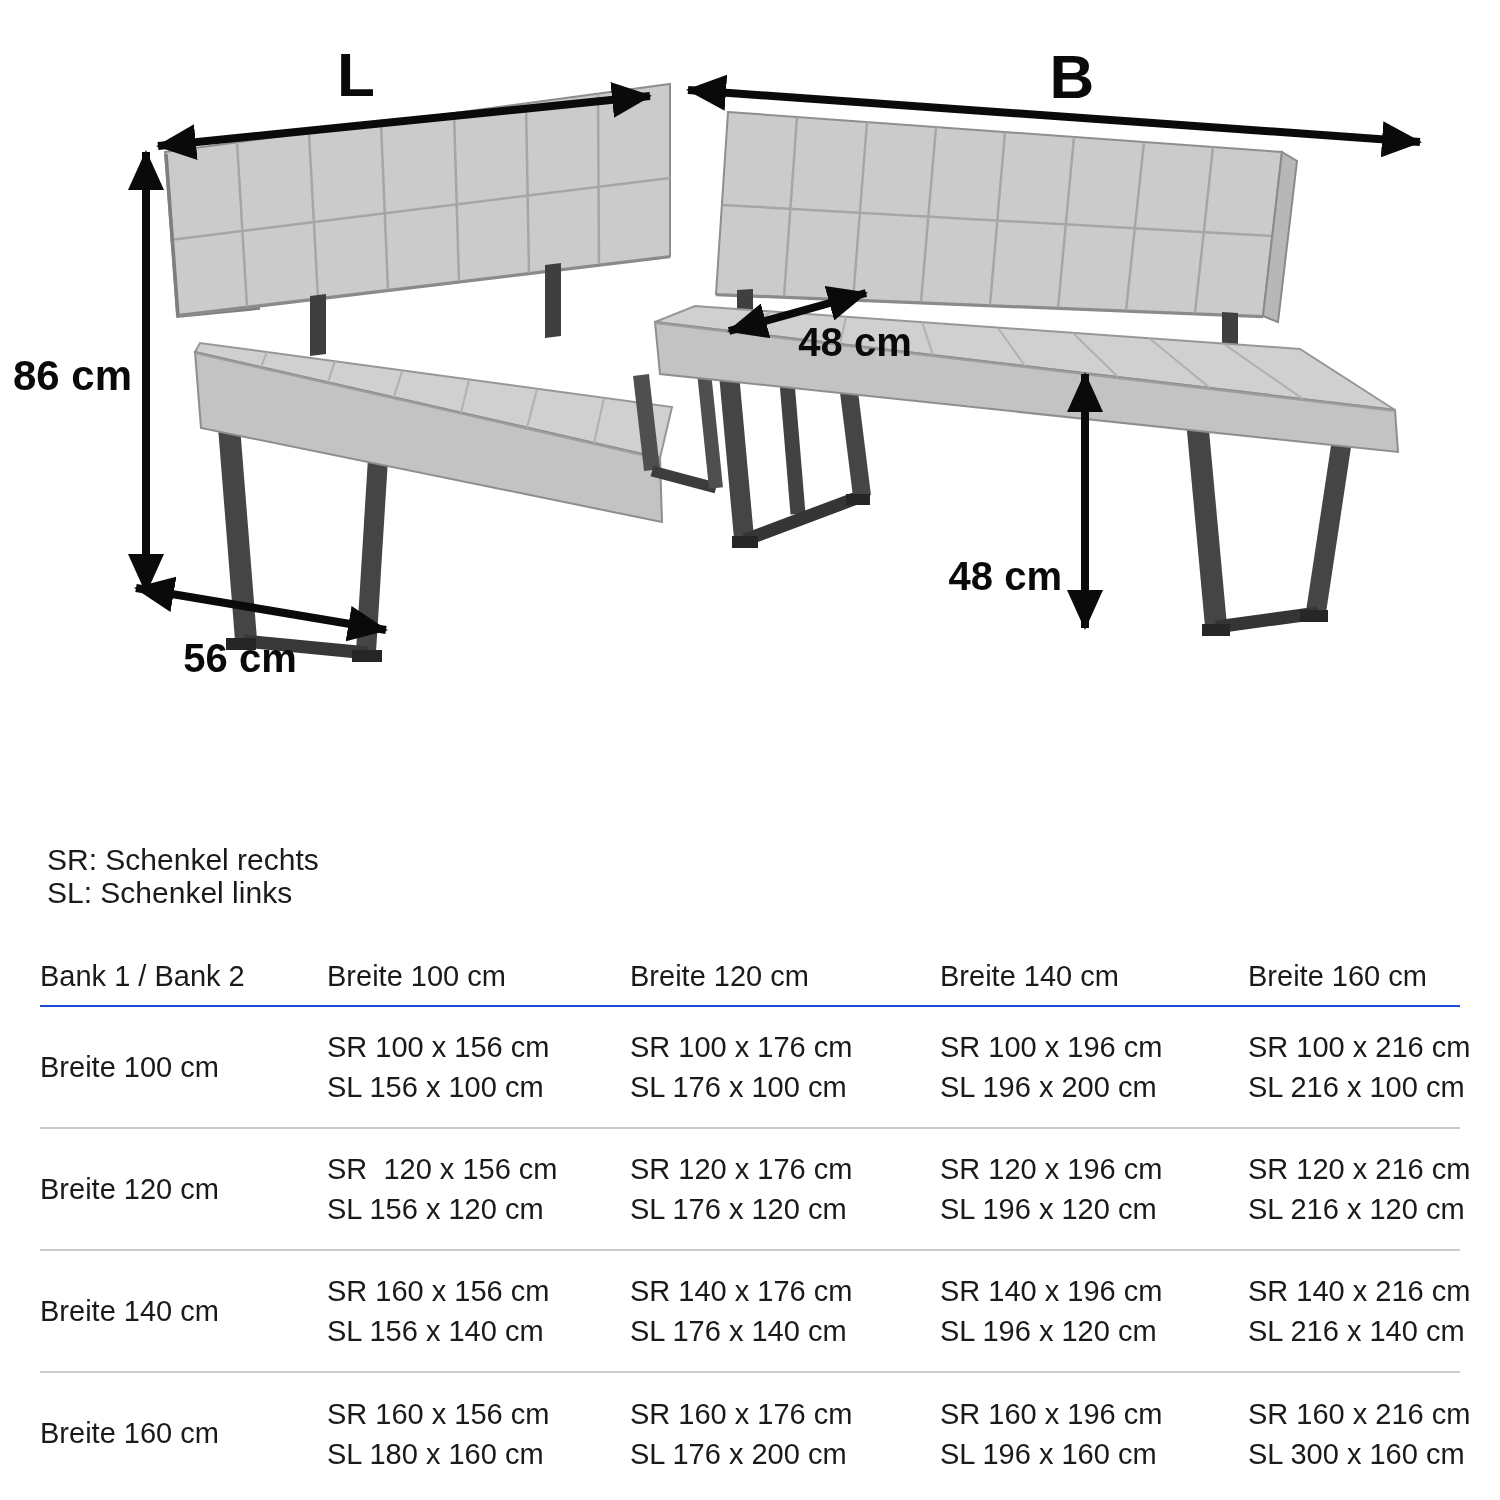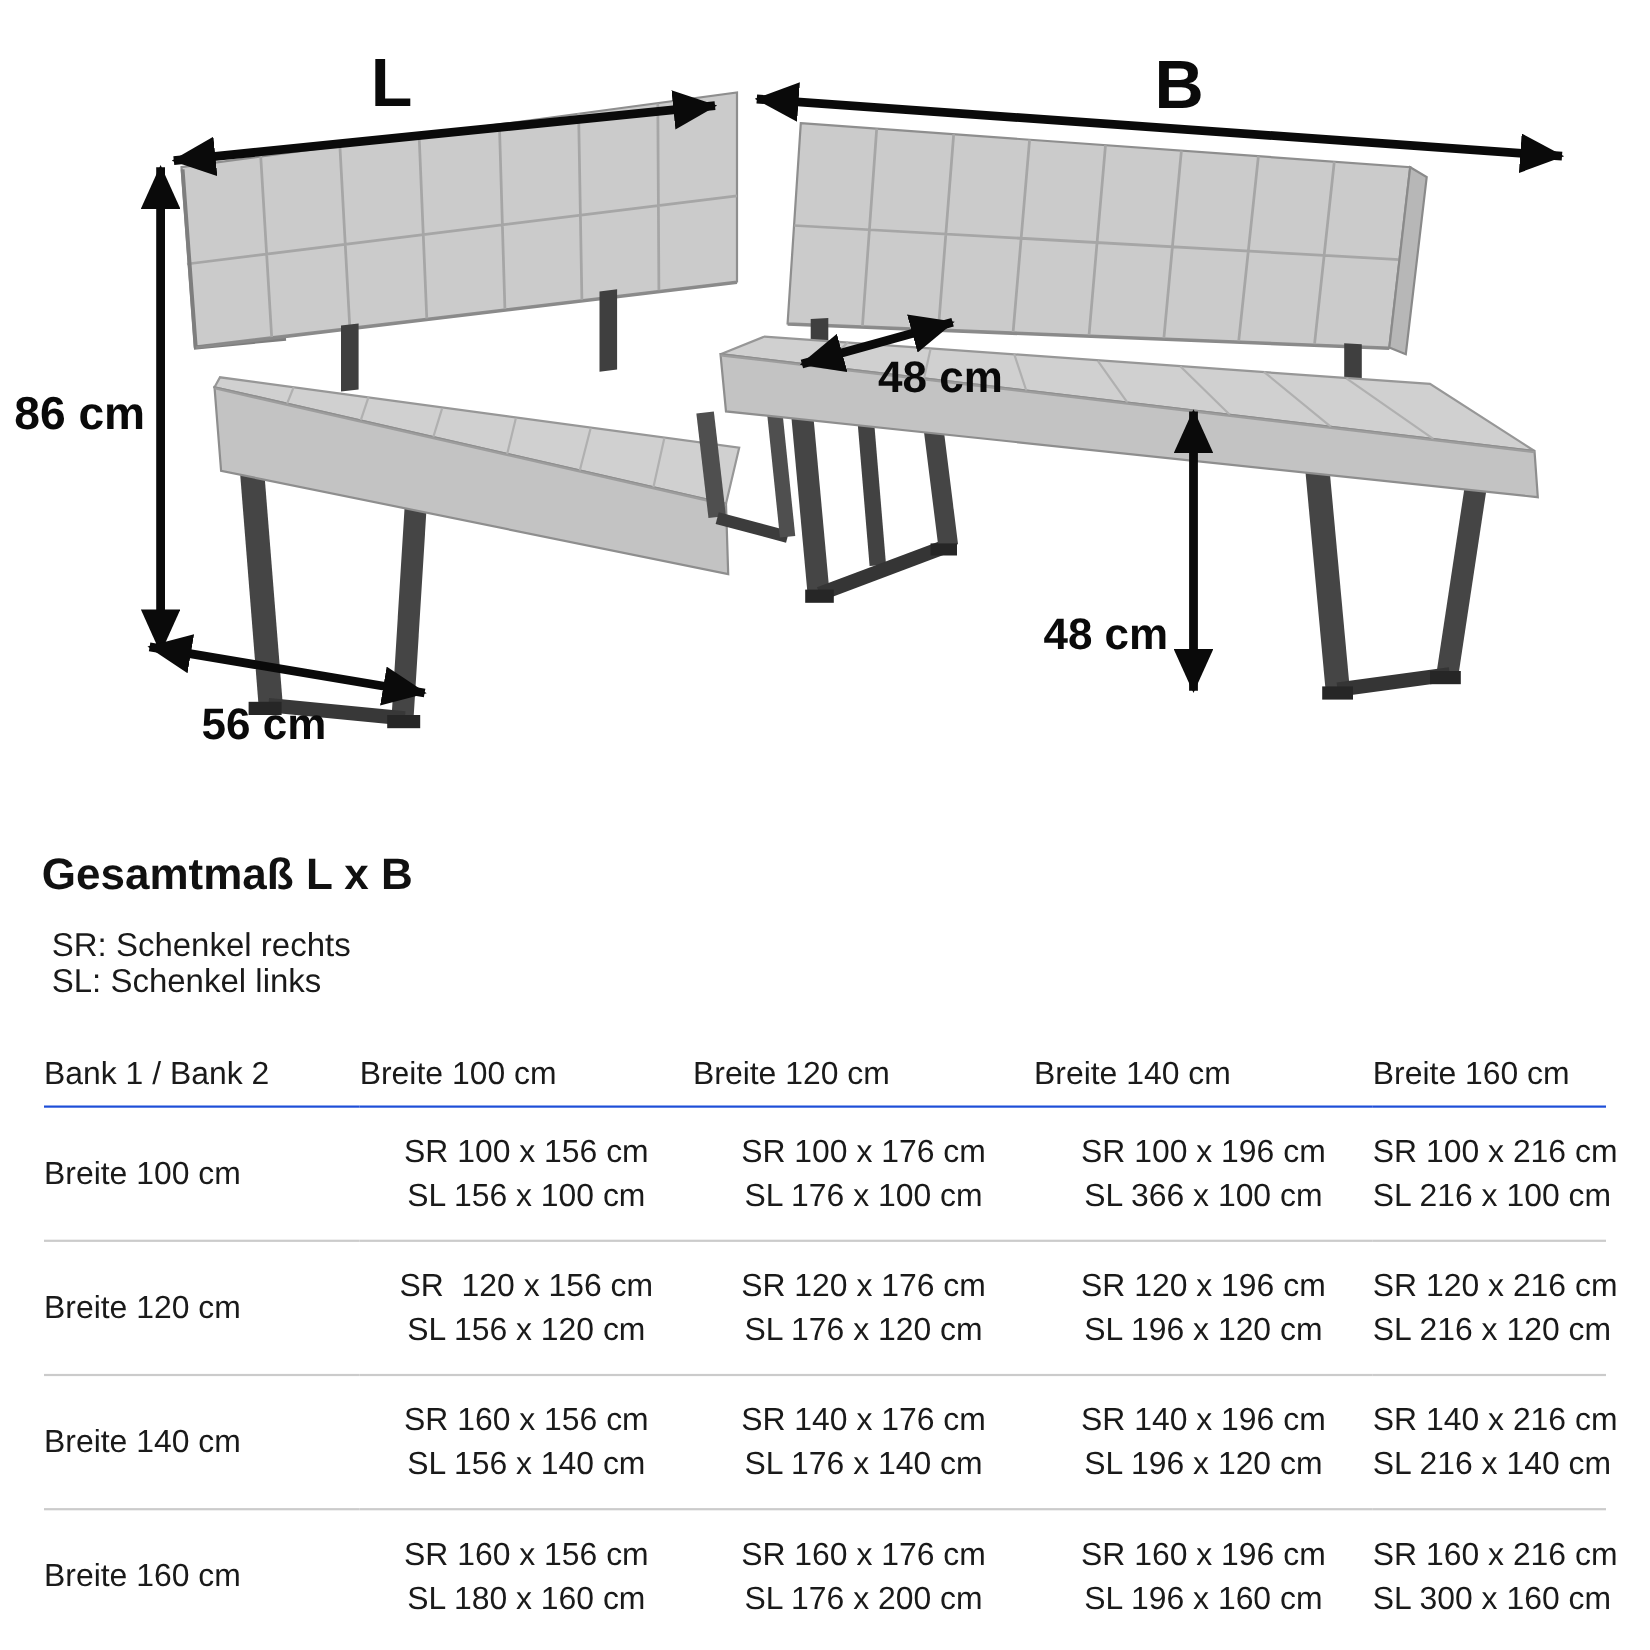--- a/index.html
+++ b/index.html
@@ -30,21 +30,21 @@
   table.sizes col.c2{width:310px;}
   table.sizes col.c3{width:308px;}
   table.sizes thead th{
     font-weight:normal;text-align:left;vertical-align:bottom;
     height:45px;padding:0 0 12px 0;
     border-bottom:2px solid #1d4ed8;
   }
   table.sizes tbody tr{height:122px;border-bottom:2px solid #cbcbcb;}
   table.sizes tbody tr:last-child{border-bottom:none;}
   table.sizes tbody th{font-weight:normal;text-align:left;vertical-align:middle;padding:0;}
-  table.sizes tbody td{vertical-align:middle;padding:0;text-align:center;}
+  table.sizes tbody td{vertical-align:middle;padding:0;}
   table.sizes .l{display:block;line-height:40px;white-space:pre;}
 </style>
 </head>
 <body>
 
 <div class="page">
 
   <svg class="diagram" width="1500" height="745" viewBox="0 0 1500 745">
     <defs>
       <marker id="ah" viewBox="0 0 10 9" refX="9.5" refY="4.5" markerWidth="5" markerHeight="4.5" orient="auto-start-reverse">
@@ -122,21 +122,20 @@
     </g>
 
     <text class="dim-label" x="356" y="96" font-size="62" text-anchor="middle">L</text>
     <text class="dim-label" x="1072" y="98" font-size="62" text-anchor="middle">B</text>
     <text class="dim-label" x="132" y="390" font-size="42" text-anchor="end">86 cm</text>
     <text class="dim-label" x="240" y="672" font-size="40" text-anchor="middle">56 cm</text>
     <text class="dim-label" x="855" y="356" font-size="40" text-anchor="middle">48 cm</text>
     <text class="dim-label" x="1062" y="590" font-size="40" text-anchor="end">48 cm</text>
   </svg>
 
-  <h1 class="section-title">Gesamtmaß L x B</h1>
   <p class="legend sr">SR: Schenkel rechts</p>
   <p class="legend sl">SL: Schenkel links</p>
 
   <table class="sizes">
     <colgroup>
       <col class="c0">
         <col class="c1">
         <col class="c2">
         <col class="c3">
         <col class="c4">
@@ -156,21 +155,21 @@
         <td>
           <span class="l">SR 100 x 156 cm</span>
           <span class="l">SL 156 x 100 cm</span>
         </td>
         <td>
           <span class="l">SR 100 x 176 cm</span>
           <span class="l">SL 176 x 100 cm</span>
         </td>
         <td>
           <span class="l">SR 100 x 196 cm</span>
-          <span class="l">SL 366 x 100 cm</span>
+          <span class="l">SL 196 x 200 cm</span>
         </td>
         <td>
           <span class="l">SR 100 x 216 cm</span>
           <span class="l">SL 216 x 100 cm</span>
         </td>
       </tr>
       <tr>
         <th>Breite 120 cm</th>
         <td>
           <span class="l">SR  120 x 156 cm</span>

